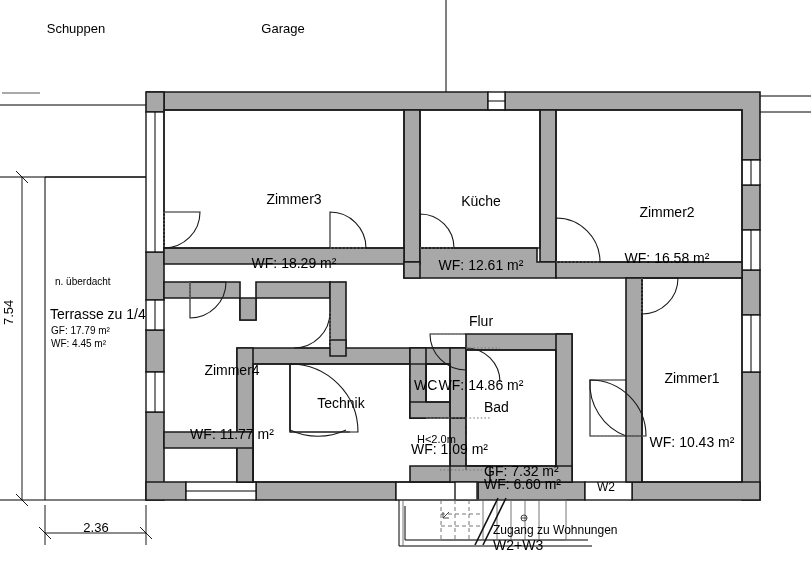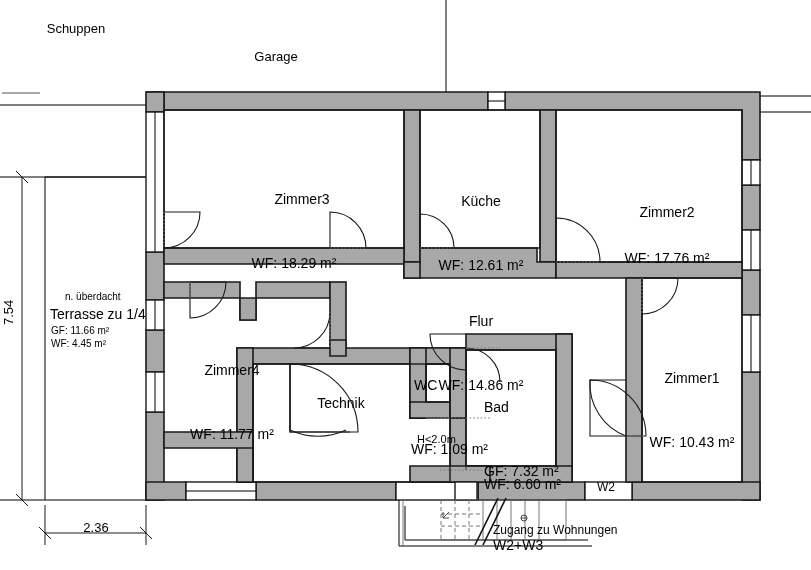--- a/index.html
+++ b/index.html
@@ -227,52 +227,52 @@
       <line x1="483" y1="545" x2="506" y2="498" stroke="#111" stroke-width="1.6"></line>
 
       <path d="M443,518 L449,512 M443,518 L443,512 M443,518 L449,518" stroke="#333" stroke-width="0.9" fill="none"></path>
 
       <circle cx="524" cy="518" r="3" fill="none" stroke="#333" stroke-width="0.9"></circle>
       <line x1="521" y1="518" x2="527" y2="518" stroke="#333" stroke-width="0.9"></line>
     </g>
   </svg>
 
   <div class="lbl ext ctr" style="left:76px;  top:22px;">Schuppen</div>
-  <div class="lbl ext ctr" style="left:276px; top:22px;margin-top:28px;">Garage</div>
-
-  <div class="lbl room-name ctr" style="left:294px; top:192px;margin-left:8px;">Zimmer3</div>
+  <div class="lbl ext ctr" style="left:283px; top:22px;">Garage</div>
+
+  <div class="lbl room-name ctr" style="left:294px; top:192px;">Zimmer3</div>
   <div class="lbl room-area ctr" style="left:294px; top:211px;">WF: 18.29 m²</div>
 
   <div class="lbl room-name ctr" style="left:481px; top:194px;">Küche</div>
   <div class="lbl room-area ctr" style="left:481px; top:213px;">WF: 12.61 m²</div>
 
   <div class="lbl room-name ctr" style="left:667px; top:187px;margin-top:18px;">Zimmer2</div>
-  <div class="lbl room-area ctr" style="left:667px; top:206px;">WF: 17.76 m²</div>
+  <div class="lbl room-area ctr" style="left:667px; top:206px;">WF: 16.58 m²</div>
 
   <div class="lbl room-name ctr" style="left:232px; top:363px;">Zimmer4</div>
   <div class="lbl room-area ctr" style="left:232px; top:382px;">WF: 11.77 m²</div>
 
   <div class="lbl room-name ctr" style="left:481px; top:314px;">Flur</div>
   <div class="lbl room-area ctr" style="left:481px; top:333px;">WF: 14.86 m²</div>
 
   <div class="lbl room-name ctr" style="left:692px; top:371px;">Zimmer1</div>
   <div class="lbl room-area ctr" style="left:692px; top:390px;text-align:center;">WF: 10.43 m²</div>
 
   <div class="lbl room-name ctr" style="left:341px; top:396px;">Technik</div>
 
   <div class="lbl room-name" style="left:414px; top:378px;">WC</div>
   <div class="lbl room-area" style="left:411px; top:397px;">WF: 1.09 m²</div>
 
   <div class="lbl room-name" style="left:484px; top:400px;">Bad</div>
   <div class="lbl room-area" style="left:484px; top:419px;">GF: 7.32 m²</div>
   <div class="lbl room-area" style="left:484px; top:432px;">WF: 6.60 m²</div>
 
-  <div class="lbl small" style="left:55px; top:292px;margin-left:10px;">n. überdacht</div>
+  <div class="lbl small" style="left:55px; top:277px;">n. überdacht</div>
   <div class="lbl" style="left:50px; top:307px; font-size:14px;">Terrasse zu 1/4</div>
-  <div class="lbl small" style="left:51px; top:326px;">GF: 11.66 m²</div>
+  <div class="lbl small" style="left:51px; top:326px;">GF: 17.79 m²</div>
   <div class="lbl small" style="left:51px; top:339px;">WF: 4.45 m²</div>
 
   <div class="lbl" style="left:417px; top:434px; font-size:11px;">H&lt;2.0m</div>
   <div class="lbl" style="left:597px; top:481px; font-size:12px;">W2</div>
   <div class="lbl" style="left:493px; top:524px; font-size:12px;">Zugang zu Wohnungen</div>
   <div class="lbl" style="left:493px; top:538px; font-size:14px;">W2+W3</div>
 
   <div class="lbl dim" style="left:2px; top:325px; transform:rotate(-90deg); transform-origin:left top;">7.54</div>
   <div class="lbl dim ctr" style="left:96px; top:521px;">2.36</div>
 

